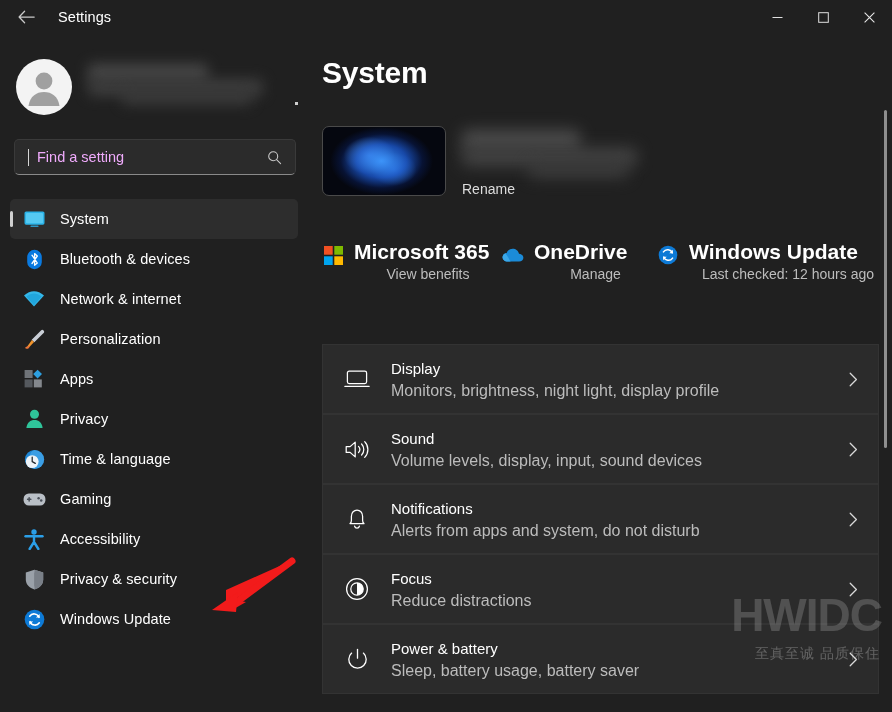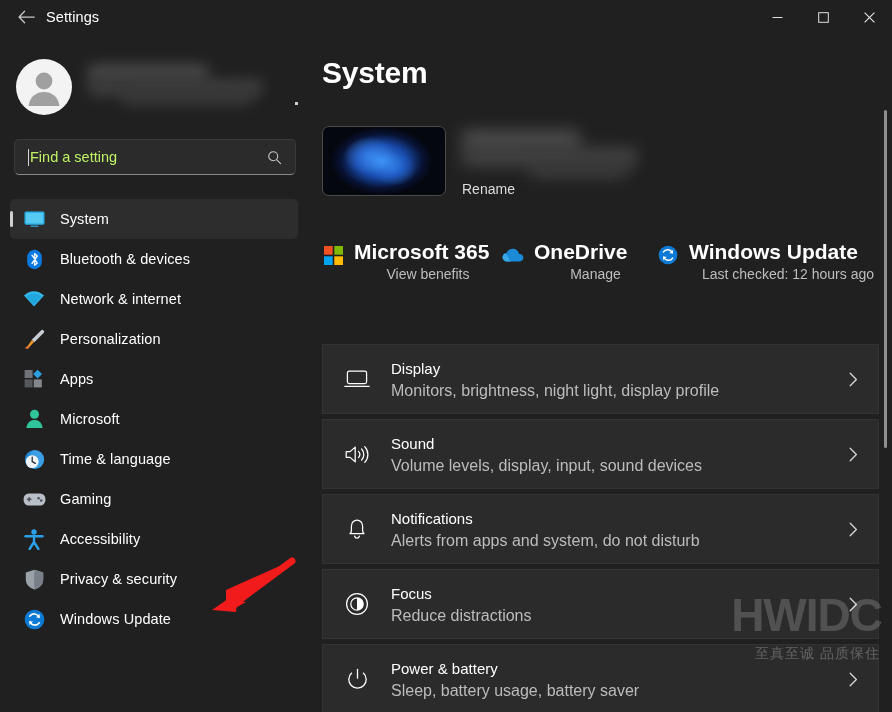--- a/index.html
+++ b/index.html
@@ -35,21 +35,21 @@
     margin-left: 6px;
     display: flex; align-items: center; justify-content: center;
     border-radius: 4px;
     cursor: pointer;
   }
   .back-btn svg { display: block; }
   .win-title {
     font-size: 14.5px;
     font-weight: 400;
     color: #ffffff;
-    margin-left: 0;
+    margin-left: 12px;
     letter-spacing: .1px;
   }
   .win-controls {
     position: absolute;
     right: 0; top: 0;
     display: flex;
     height: 34px;
   }
   .wc {
     width: 46px; height: 34px;
@@ -119,22 +119,22 @@
     align-items: center;
     cursor: text;
   }
   .search-caret {
     width: 1px; height: 17px;
     background: #d6d6d6;
     margin-left: 13px;
   }
   .search-ph {
     font-size: 14.5px;
-    color: #bef264;
-    margin-left: 1px;
+    color: #f0abfc;
+    margin-left: 8px;
     flex: 1;
   }
   .search-ico {
     margin-right: 13px;
     display: flex; align-items: center;
   }
 
   
   .nav {
     position: absolute;
@@ -266,21 +266,20 @@
     position: absolute;
     top: 310px; left: 12px;
     width: 557px;
   }
   .card {
     position: relative;
     height: 70px;
     background: #2b2b2b;
     border: 1px solid #333333;
     border-radius: 0;
-    margin-bottom: 5px;
     display: flex;
     align-items: center;
     cursor: pointer;
   }
   .card-ico {
     width: 28px; height: 28px;
     flex: 0 0 28px;
     margin-left: 20px;
     margin-right: 20px;
     display: flex; align-items: center; justify-content: center;
@@ -464,21 +463,21 @@
         <span class="nav-label">Apps</span>
       </div>
 
       <div class="nav-item">
         <span class="nav-ico">
           <svg width="19" height="20" viewBox="0 0 19 20">
             <circle cx="9.5" cy="5.2" r="4.5" fill="#2fc49a"></circle>
             <path d="M1.4 19 C2 13.6 5.4 11 9.5 11 C13.6 11 17 13.6 17.6 19 Z" fill="#2fc49a"></path>
           </svg>
         </span>
-        <span class="nav-label">Microsoft</span>
+        <span class="nav-label">Privacy</span>
       </div>
 
       <div class="nav-item">
         <span class="nav-ico">
           <svg width="21" height="21" viewBox="0 0 21 21">
             <circle cx="10.5" cy="10.5" r="9.6" fill="#1f86d4"></circle>
             <path d="M10.5 .9 A9.6 9.6 0 0 1 10.5 20.1 A5.2 9.6 0 0 1 10.5 .9 Z" fill="#46a6ea" opacity=".75"></path>
             <circle cx="8.2" cy="12.6" r="6.4" fill="#eef3f7"></circle>
             <path d="M8.2 8.1 V12.6 L11.3 14.4" stroke="#20262c" stroke-width="1.25" fill="none" stroke-linecap="round"></path>
           </svg>

